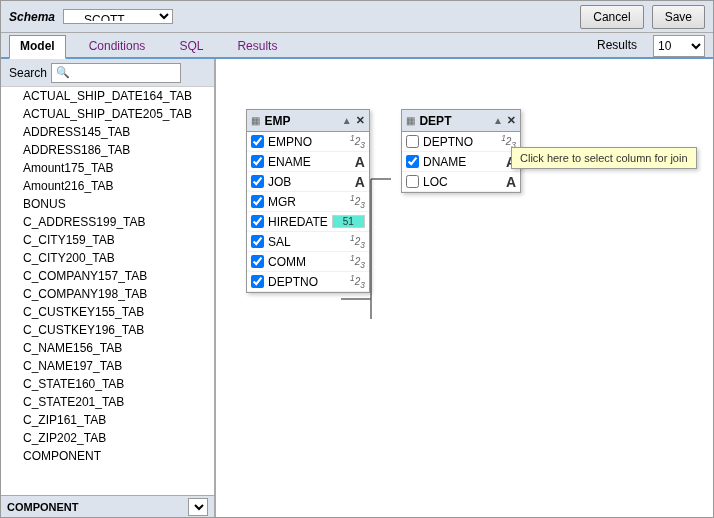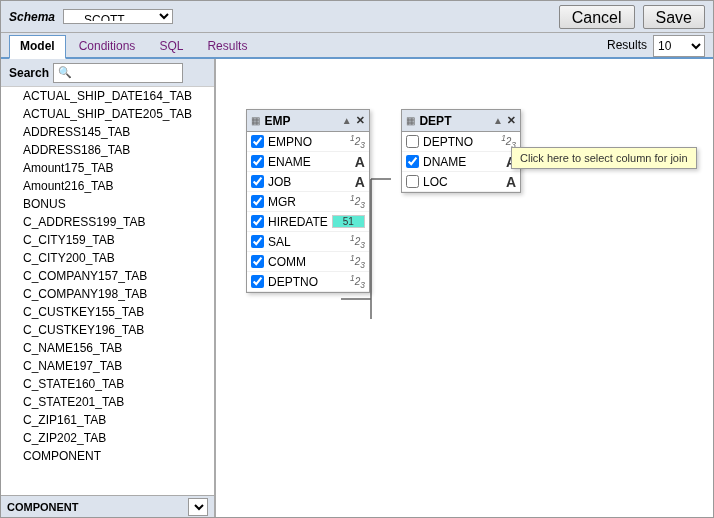--- a/index.html
+++ b/index.html
@@ -38,36 +38,36 @@
     .schema-select {
       font-size: 12px;
       padding: 2px 16px;
       border: 1px solid #999;
       background: white;
       width: 110px;
       height: 15px;
     }
     .top-bar-spacer { flex: 1; }
     .btn-cancel, .btn-save {
-      font-size: 16px;
+      font-size: 12px;
       padding: 3px 12px;
       border: 1px solid #888;
       background: linear-gradient(to bottom, #f5f5f5, #ddd);
       cursor: pointer;
       border-radius: 2px;
       height: 24px;
     }
     
     .nav-tabs {
       display: flex;
       background: #dce3ed;
       border-bottom: 2px solid #6699cc;
       padding: 0 8px;
       padding-top: 2px;
-      gap: 2px;
+      gap: 12px;
     }
     .nav-tab {
       font-size: 12px;
       padding: 3px 10px;
       cursor: pointer;
       border: 1px solid transparent;
       border-bottom: none;
       color: #701a75;
     }
     .nav-tab.active {
@@ -85,21 +85,21 @@
       display: flex;
       align-items: center;
       background: #dce3ed;
       padding: 4px 8px;
       border-bottom: 1px solid #ccc;
       gap: 4px;
       height: 28px;
     }
     .search-label {
       font-size: 12px;
-      font-weight: bold;
+      font-weight: normal;
       text-align: right;
     }
     .search-input-wrapper {
       display: flex;
       align-items: center;
       border: 1px solid #999;
       background: white;
       width: 130px;
       height: 20px;
       padding: 0 4px;

